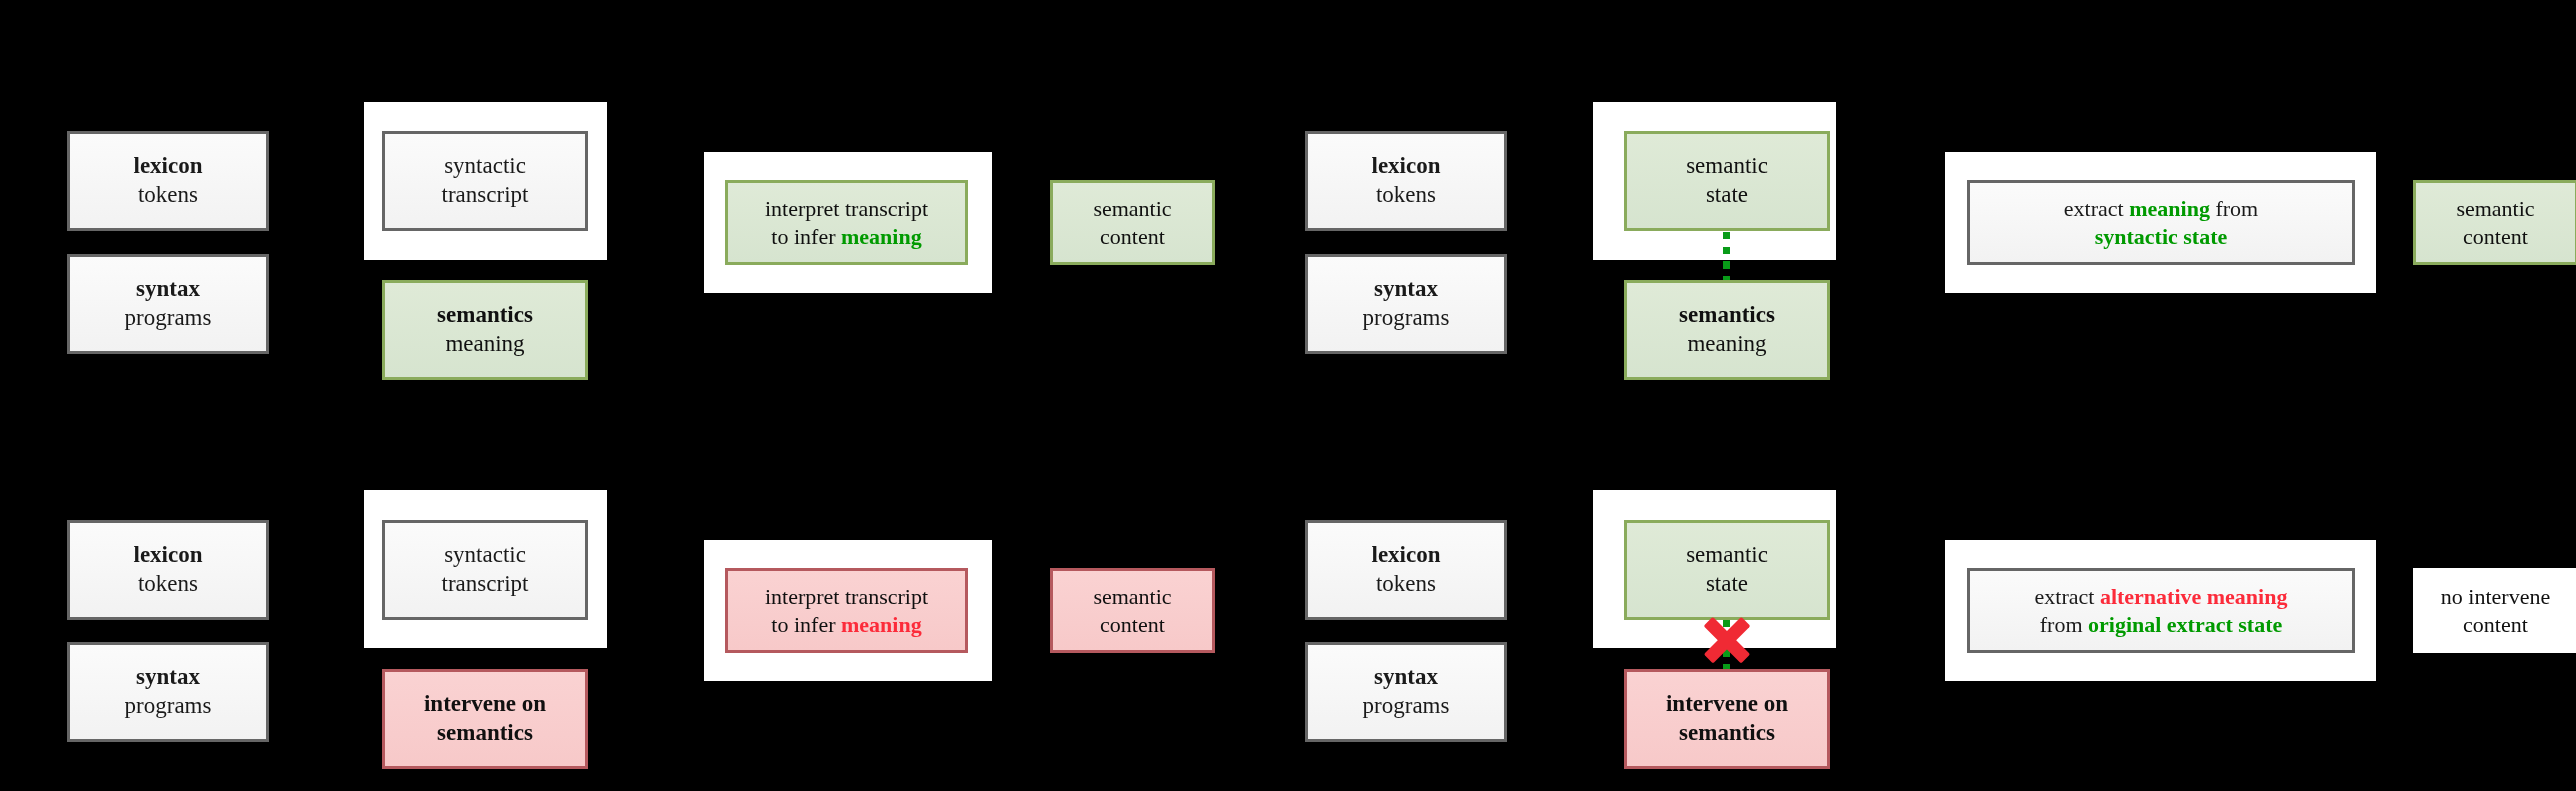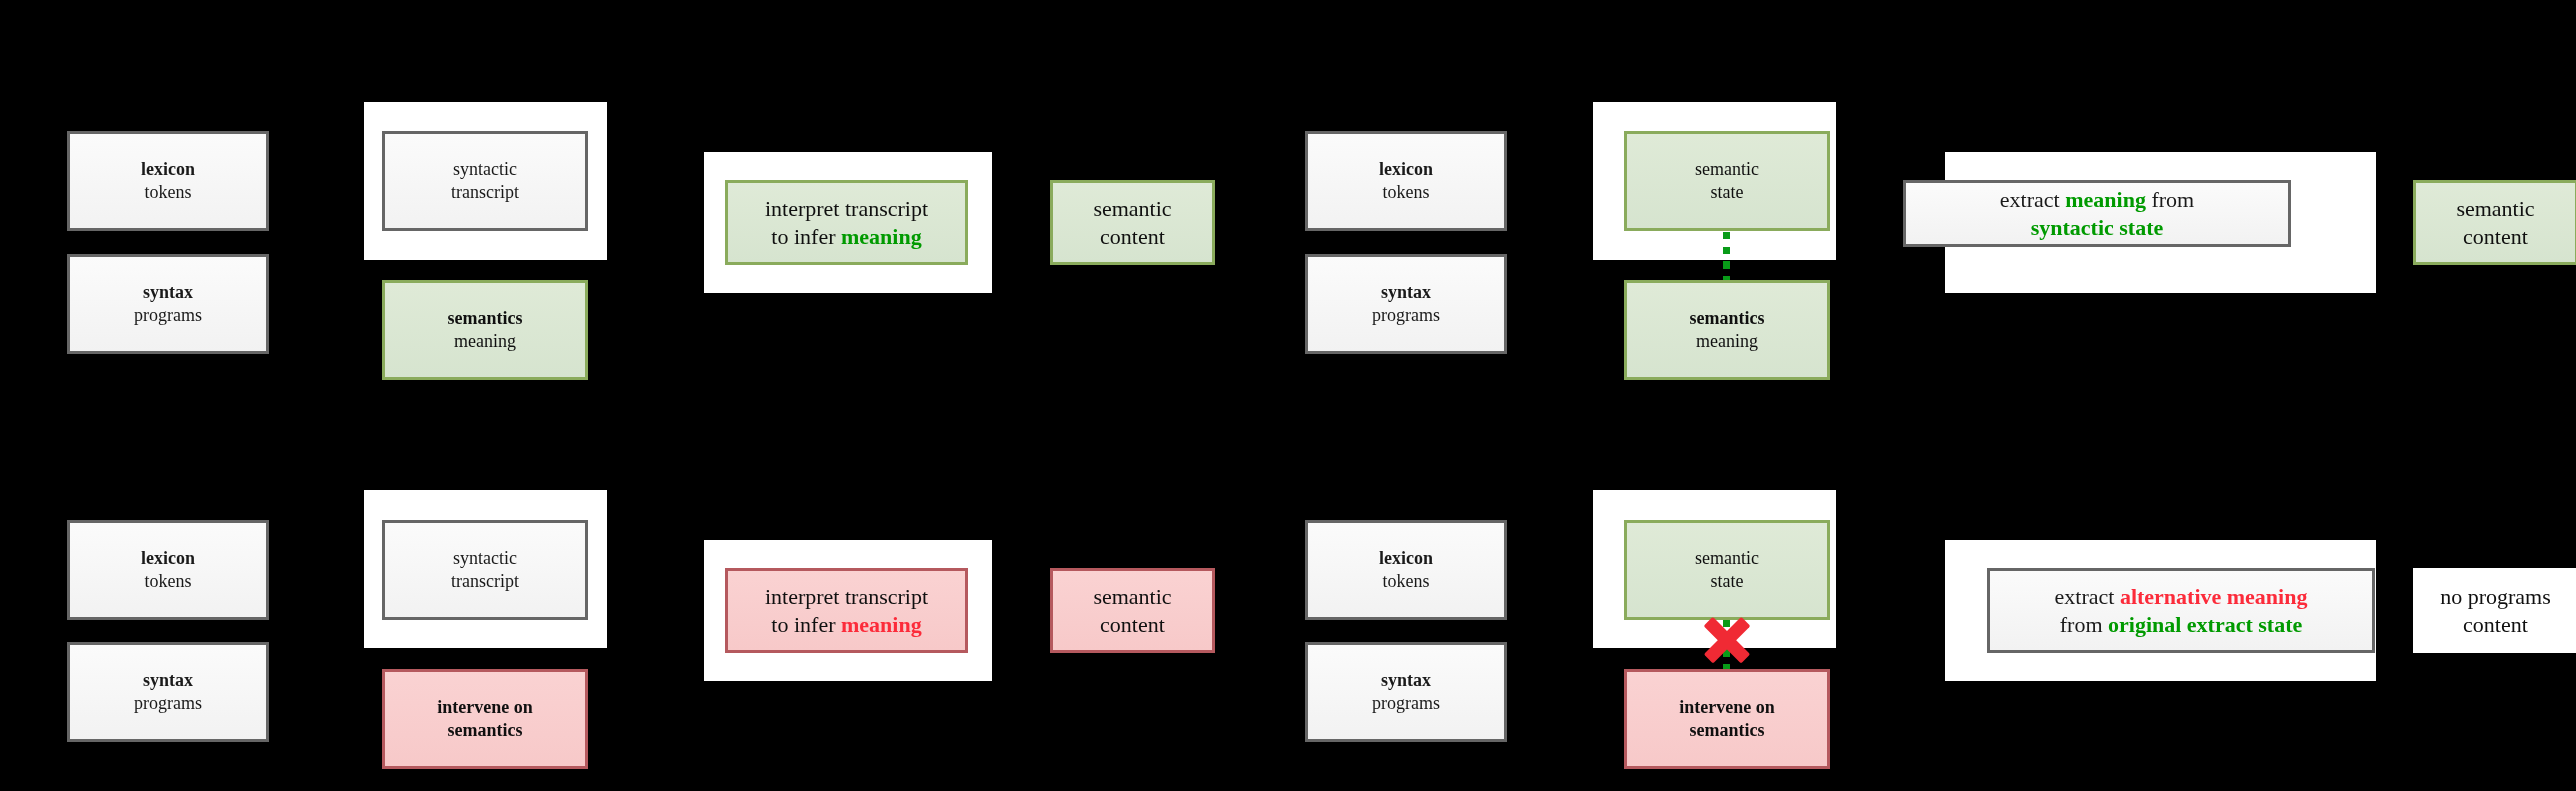--- a/index.html
+++ b/index.html
@@ -37,21 +37,21 @@
   .n-white{
     background:#ffffff;
     border:none;
     color:#101010;
   }
 
   .bold{font-weight:bold;}
   .g{color:#009a00;font-weight:bold;}
   .r{color:#fc2b3a;font-weight:bold;}
   .f36{font-size:22px;}
-  .f38{font-size:18px;}
+  .f38{font-size:23px;}
 
   
   .dotline{position:absolute;width:7.3px;background:
       repeating-linear-gradient(180deg,#089b18 0 7.3px, rgba(0,0,0,0) 7.3px 14.6px);}
 
   
   .xmark{position:absolute;width:56px;height:56px;}
   .xmark i{position:absolute;left:50%;top:50%;width:53px;height:12.7px;
            background:#f02a34;border-radius:1.8px;}
   .xmark i.a{transform:translate(-50%,-50%) rotate(45deg);}
@@ -115,21 +115,21 @@
 
   <div class="dotline" style="left:1723px;top:232px;height:50px;"></div>
 
   <div class="node n-green f38" style="left:1624px;top:280px;width:206px;height:100px;">
     <span class="ln bold">semantics</span>
     <span class="ln">meaning</span>
   </div>
 
   <div class="panel" style="left:1945px;top:152px;width:431px;height:141px;"></div>
 
-  <div class="node n-gray f36" style="left:1903px;top:180px;width:388px;height:67px;">
+  <div class="node n-gray f36" style="left:1967px;top:180px;width:388px;height:85px;">
     <span class="ln"><span>extract </span><span class="g">meaning</span><span> from</span></span>
     <span class="ln g">syntactic state</span>
   </div>
 
   <div class="node n-green f36" style="left:2413px;top:180px;width:165px;height:85px;">
     <span class="ln">semantic</span>
     <span class="ln">content</span>
   </div>
 
   <div class="panel" style="left:364px;top:490px;width:243px;height:158px;"></div>
@@ -190,24 +190,24 @@
       <i class="b"></i>
   </div>
 
   <div class="node n-pink f38" style="left:1624px;top:669px;width:206px;height:100px;">
     <span class="ln bold">intervene on</span>
     <span class="ln bold">semantics</span>
   </div>
 
   <div class="panel" style="left:1945px;top:540px;width:431px;height:141px;"></div>
 
-  <div class="node n-gray f36" style="left:1967px;top:568px;width:388px;height:85px;margin-left:20px;">
+  <div class="node n-gray f36" style="left:1967px;top:568px;width:388px;height:85px;">
     <span class="ln"><span>extract </span><span class="r">alternative meaning</span></span>
     <span class="ln"><span>from </span><span class="g">original extract state</span></span>
   </div>
 
   <div class="node n-white f36" style="left:2413px;top:568px;width:165px;height:85px;">
-    <span class="ln">no programs</span>
+    <span class="ln">no intervene</span>
     <span class="ln">content</span>
   </div>
 
 </div>
 
 
 </body></html>

